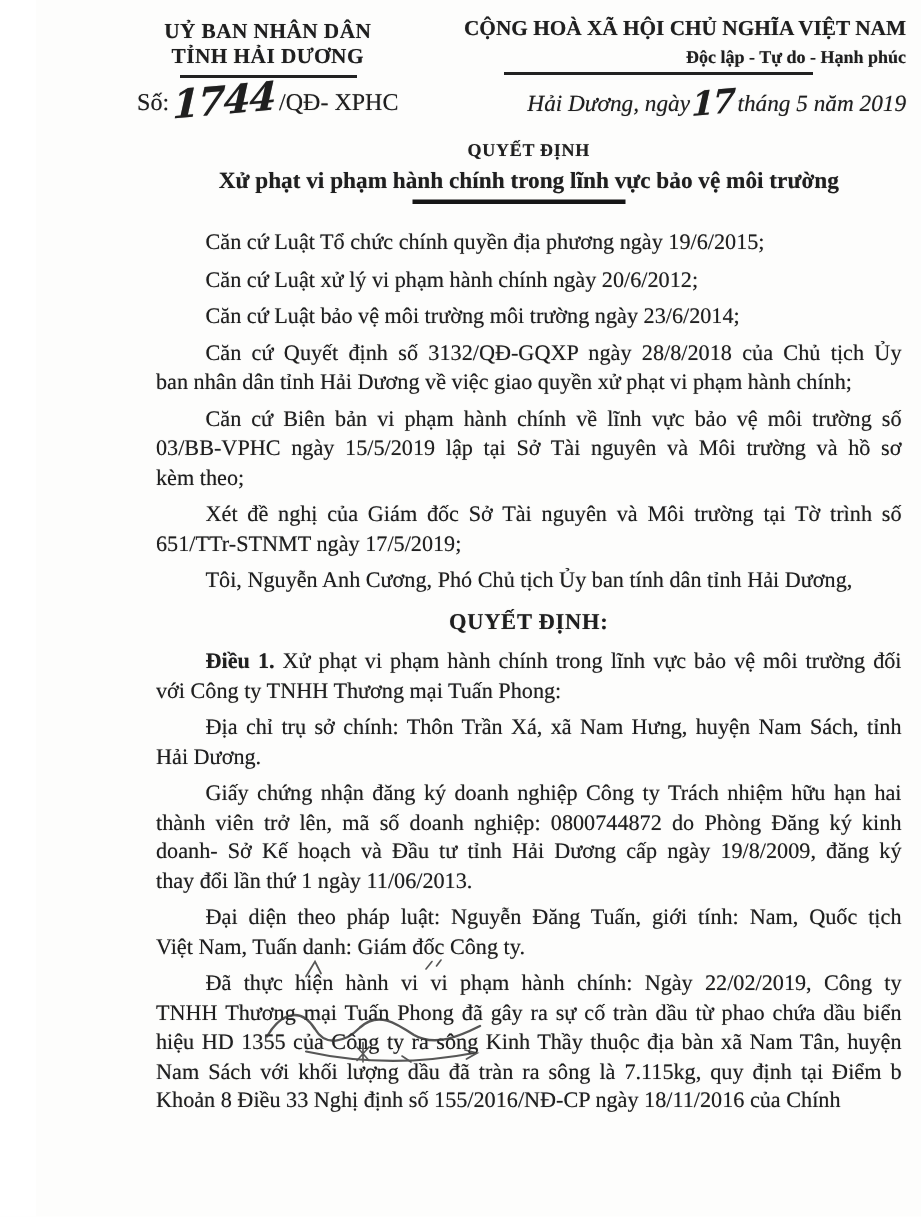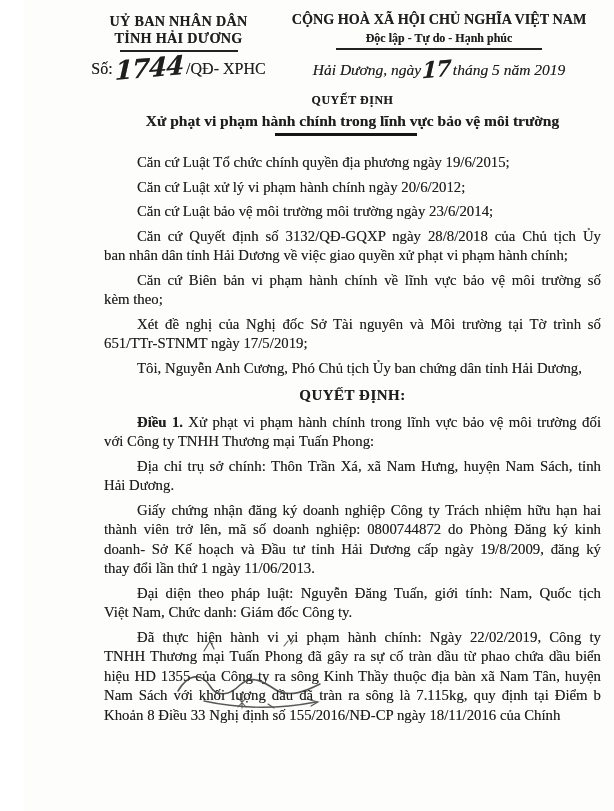--- a/index.html
+++ b/index.html
@@ -39,21 +39,21 @@
     display: inline-block;
     transform: rotate(-5deg) skewX(-7deg);
     letter-spacing: -1px;
     line-height: 0;
   }
   .hand-number { font-size: 26px; vertical-align: -3px; margin: 0 3px 0 2px; }
   .hand-day    { font-size: 22px; vertical-align: -2px; margin: 0 2px 0 1px; }
 
   .hdr-right {
     position: absolute; left: 250px; top: 11px; width: 330px;
-    text-align: center;
+    text-align: right;
   }
   .hdr-right .country {
     font-weight: bold; font-size: 14.2px; line-height: 17px; white-space: nowrap;
   }
   .hdr-right .motto {
     font-weight: bold; font-size: 12px; margin-top: 3px; white-space: nowrap;
   }
   .rule-right { width: 206px; margin: 2px auto 0; }
   .date-line {
     margin-top: 11px; font-style: italic; font-size: 15.5px; white-space: nowrap;
@@ -126,47 +126,48 @@
       </div>
       <div class="para">
         <div class="ln first last">Căn cứ Luật bảo vệ môi trường môi trường ngày 23/6/2014;</div>
       </div>
       <div class="para">
         <div class="ln first">Căn cứ Quyết định số 3132/QĐ-GQXP ngày 28/8/2018 của Chủ tịch Ủy</div>
         <div class="ln last">ban nhân dân tỉnh Hải Dương về việc giao quyền xử phạt vi phạm hành chính;</div>
       </div>
       <div class="para">
         <div class="ln first">Căn cứ Biên bản vi phạm hành chính về lĩnh vực bảo vệ môi trường số</div>
+        <div class="ln">03/BB-VPHC ngày 15/5/2019 lập tại Sở Tài nguyên và Môi trường và hồ sơ</div>
         <div class="ln last">kèm theo;</div>
       </div>
       <div class="para">
-        <div class="ln first">Xét đề nghị của Nghị đốc Sở Tài nguyên và Môi trường tại Tờ trình số</div>
+        <div class="ln first">Xét đề nghị của Giám đốc Sở Tài nguyên và Môi trường tại Tờ trình số</div>
         <div class="ln last">651/TTr-STNMT ngày 17/5/2019;</div>
       </div>
       <div class="para">
-        <div class="ln first last">Tôi, Nguyễn Anh Cương, Phó Chủ tịch Ủy ban chứng dân tỉnh Hải Dương,</div>
+        <div class="ln first last">Tôi, Nguyễn Anh Cương, Phó Chủ tịch Ủy ban tính dân tỉnh Hải Dương,</div>
       </div>
       <div class="section-heading">QUYẾT ĐỊNH:</div>
       <div class="para">
         <div class="ln first"><b>Điều 1.</b> Xử phạt vi phạm hành chính trong lĩnh vực bảo vệ môi trường đối</div>
         <div class="ln last">với Công ty TNHH Thương mại Tuấn Phong:</div>
       </div>
       <div class="para">
         <div class="ln first">Địa chỉ trụ sở chính: Thôn Trần Xá, xã Nam Hưng, huyện Nam Sách, tỉnh</div>
         <div class="ln last">Hải Dương.</div>
       </div>
       <div class="para">
         <div class="ln first">Giấy chứng nhận đăng ký doanh nghiệp Công ty Trách nhiệm hữu hạn hai</div>
         <div class="ln">thành viên trở lên, mã số doanh nghiệp: 0800744872 do Phòng Đăng ký kinh</div>
         <div class="ln">doanh- Sở Kế hoạch và Đầu tư tỉnh Hải Dương cấp ngày 19/8/2009, đăng ký</div>
         <div class="ln last">thay đổi lần thứ 1 ngày 11/06/2013.</div>
       </div>
       <div class="para">
         <div class="ln first">Đại diện theo pháp luật: Nguyễn Đăng Tuấn, giới tính: Nam, Quốc tịch</div>
-        <div class="ln last">Việt Nam, Chức danh: Giám đốc Công ty.</div>
+        <div class="ln last">Việt Nam, Tuấn danh: Giám đốc Công ty.</div>
       </div>
       <div class="para">
         <div class="ln first">Đã thực hiện hành vi vi phạm hành chính: Ngày 22/02/2019, Công ty</div>
         <div class="ln">TNHH Thương mại Tuấn Phong đã gây ra sự cố tràn dầu từ phao chứa dầu biển</div>
         <div class="ln">hiệu HD 1355 của Công ty ra sông Kinh Thầy thuộc địa bàn xã Nam Tân, huyện</div>
         <div class="ln">Nam Sách với khối lượng dầu đã tràn ra sông là 7.115kg, quy định tại Điểm b</div>
         <div class="ln last">Khoản 8 Điều 33 Nghị định số 155/2016/NĐ-CP ngày 18/11/2016 của Chính</div>
       </div>
     </div>
 

